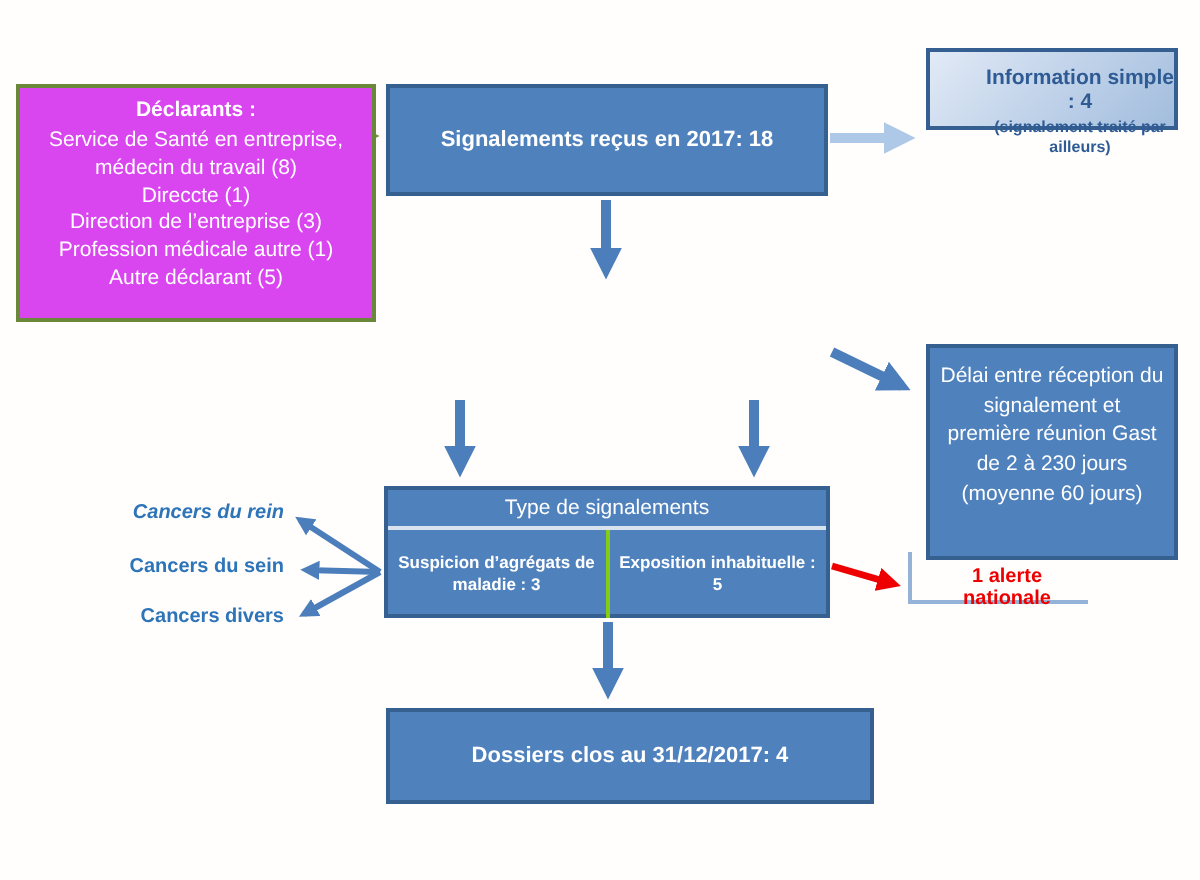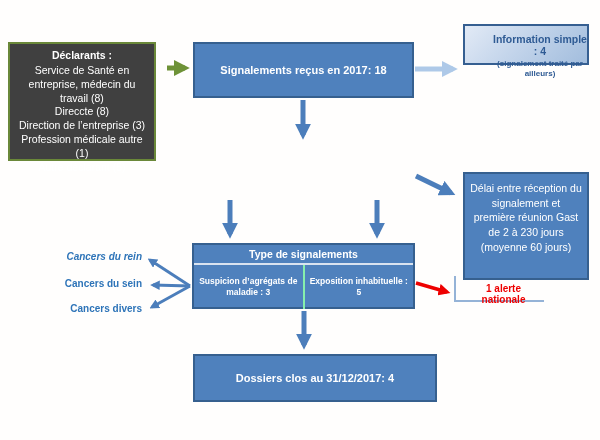--- a/index.html
+++ b/index.html
@@ -7,22 +7,22 @@
     position:relative;width:600px;height:440px;background:#fffefd;overflow:hidden;
     font-family:"Liberation Sans",sans-serif;
   }
   .node{position:absolute;box-sizing:border-box;color:#fff;text-align:center;}
   .blue{background:#4F81BD;border:2px solid #36608F;}
   .center{display:flex;align-items:center;justify-content:center;}
   .bold{font-weight:bold;}
 
   
   .green-box{
-    left:8px;top:42px;width:148px;height:119px;
-    background:#404040;border:2px solid #6A8839;
+    left:8px;top:42px;width:180px;height:119px;
+    background:#d946ef;border:2px solid #6A8839;
     font-size:10.5px;line-height:1.32;padding:5px 4px;
   }
   .green-box .title{font-weight:bold;margin-bottom:1px;}
 
   
   .sig-box{left:193px;top:42px;width:221px;height:56px;font-size:11px;}
   .trait-box{left:193px;top:145px;width:221px;height:54px;font-size:11px;}
   .dossiers-box{left:193px;top:354px;width:244px;height:48px;font-size:11px;}
 
   
@@ -35,26 +35,26 @@
   .info-box .t2{font-weight:bold;font-size:8px;line-height:1.25;margin-top:2px;}
 
   
   .delai-box{
     left:463px;top:172px;width:126px;height:108px;
     font-size:10.5px;line-height:1.4;padding:7px 5px;
   }
 
   
   .type-box{left:192px;top:243px;width:223px;height:66px;padding:0;}
-  .type-header{height:18px;border-bottom:2px solid #D9E3F0;font-weight:bold;font-size:10.5px;
+  .type-header{height:18px;border-bottom:2px solid #D9E3F0;font-weight:normal;font-size:10.5px;
     display:flex;align-items:center;justify-content:center;}
   .type-cells{display:flex;height:44px;}
   .type-cell{flex:1;font-weight:bold;font-size:8.5px;line-height:1.3;
     display:flex;align-items:center;justify-content:center;padding:1px 3px;}
-  .type-cell.sep{border-right:2px solid #86efac;}
+  .type-cell.sep{border-right:2px solid #84cc16;}
 
   
   .alerte-box{
     left:454px;top:276px;width:90px;height:26px;
     border-left:2px solid #95B3D7;border-bottom:2px solid #95B3D7;
     color:#EE0000;font-weight:bold;font-size:10px;text-align:center;
     padding:7px 0 0 7px;
   }
 
   
@@ -96,21 +96,21 @@
     <line x1="190" y1="286" x2="150" y2="260" stroke="#4C7EBB" stroke-width="3" marker-end="url(#mB)"></line>
     <line x1="190" y1="286" x2="153" y2="285" stroke="#4C7EBB" stroke-width="3" marker-end="url(#mB)"></line>
     <line x1="190" y1="286" x2="152" y2="307" stroke="#4C7EBB" stroke-width="3" marker-end="url(#mB)"></line>
     <line x1="416" y1="283" x2="447" y2="292" stroke="#EE0000" stroke-width="3.5" marker-end="url(#mR)"></line>
     <line x1="304" y1="311" x2="304" y2="345" stroke="#4C7EBB" stroke-width="5" marker-end="url(#mB)"></line>
   </svg>
 
   <div class="node green-box">
     <div class="title">Déclarants :</div>
     <div>Service de Santé en entreprise, médecin du travail (8)</div>
-    <div>Direccte (8)</div>
+    <div>Direccte (1)</div>
     <div>Direction de l’entreprise (3)</div>
     <div>Profession médicale autre (1)</div>
     <div>Autre déclarant (5)</div>
   </div>
 
   <div class="node blue sig-box center bold">
     <span>Signalements reçus en 2017: 18</span>
   </div>
 
   <div class="node info-box">

